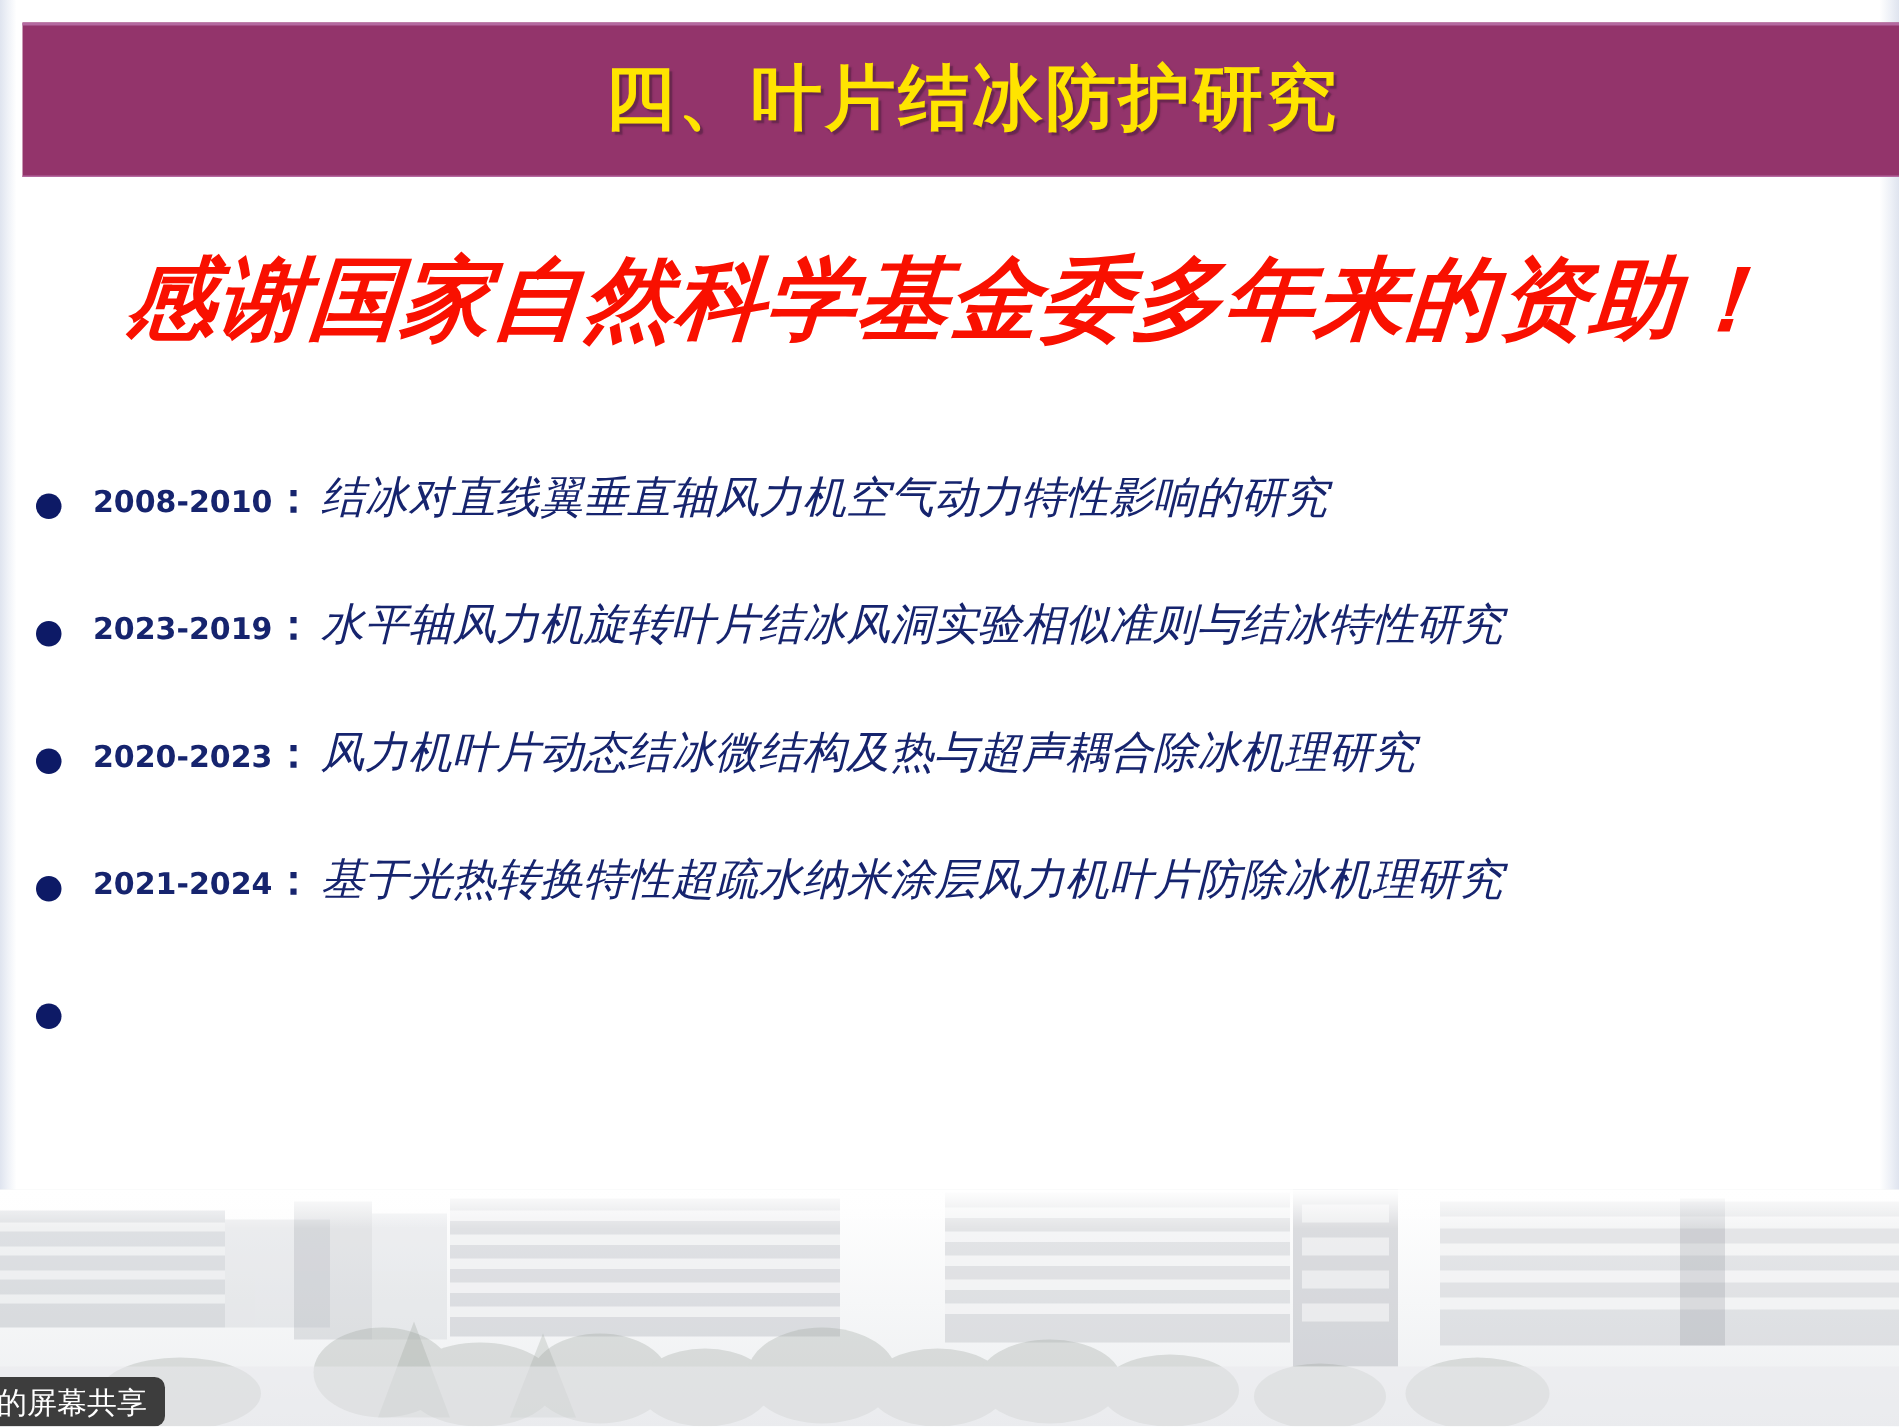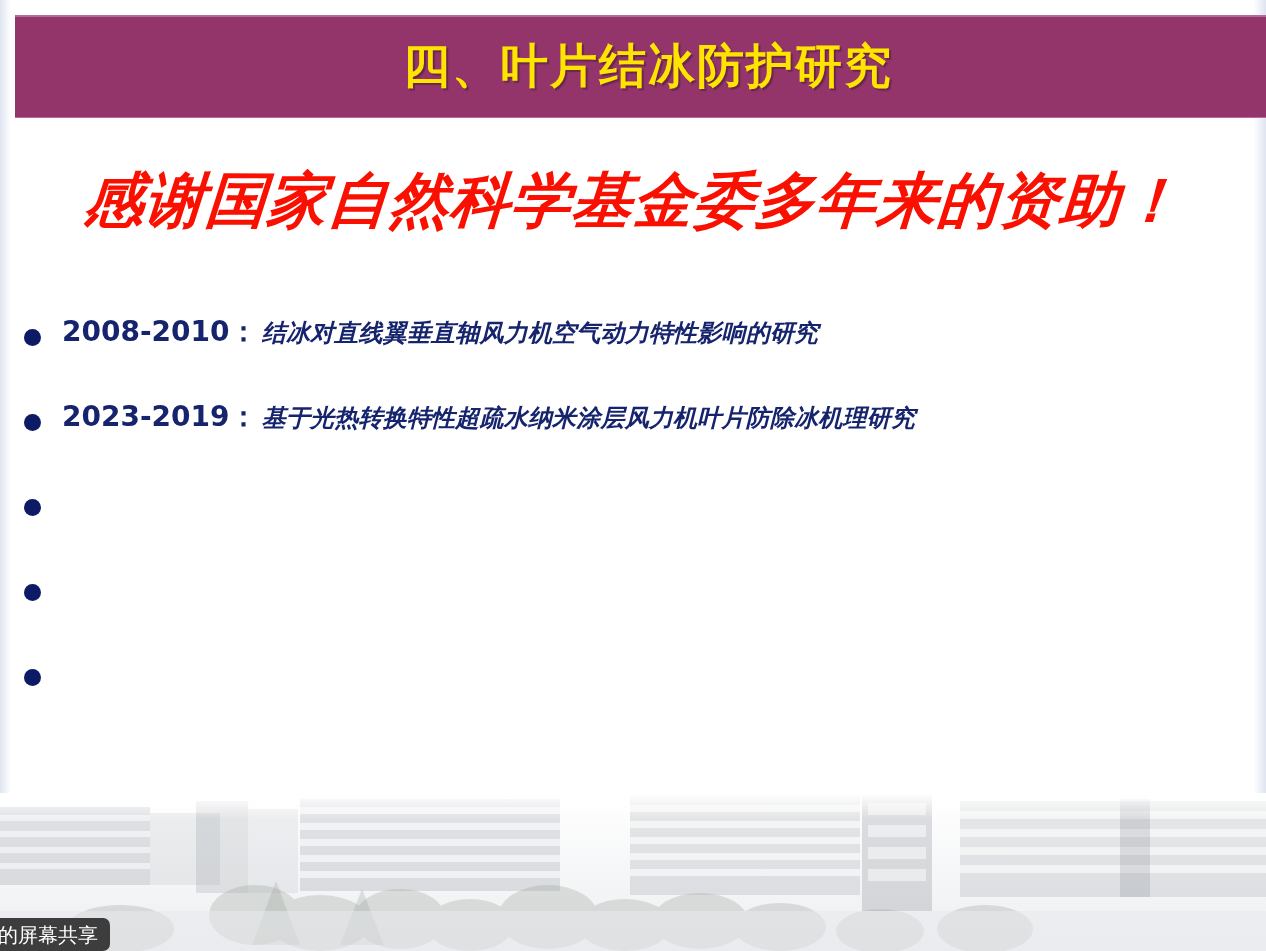--- a/index.html
+++ b/index.html
@@ -119,33 +119,33 @@
     font-family: "DejaVu Serif", "Liberation Serif", serif;
     font-size: 29px;
     font-weight: 600;
     line-height: 1.22;
     white-space: nowrap;
     letter-spacing: 0.2px;
   }
   .bullet-years {
     font-family: "DejaVu Sans", "Liberation Sans", sans-serif;
     font-weight: bold;
-    font-size: 28px;
+    font-size: 20px;
     letter-spacing: 0px;
   }
   .bullet-sep {
     font-family: "DejaVu Sans", "Liberation Sans", sans-serif;
     font-weight: bold;
     font-size: 28px;
     padding-right: 4px;
   }
   .bullet-body {
     font-family: "DejaVu Serif", "Liberation Serif", serif;
-    font-weight: 700;
-    font-size: 24px;
+    font-weight: 400;
+    font-size: 29px;
     font-style: italic;
   }
 
   
   #bottom-photo {
     position: absolute;
     left: 0;
     top: 793px;
     width: 1266px;
     height: 158px;
@@ -194,29 +194,31 @@
 
   <div id="bullet-list">
 
     <div class="bullet-row">
       <span class="bullet-dot"></span>
       <span class="bullet-text"><span class="bullet-years">2008-2010</span><span class="bullet-sep">：</span><span class="bullet-body">结冰对直线翼垂直轴风力机空气动力特性影响的研究</span></span>
     </div>
 
     <div class="bullet-row">
       <span class="bullet-dot"></span>
-      <span class="bullet-text"><span class="bullet-years">2023-2019</span><span class="bullet-sep">：</span><span class="bullet-body">基于光热转换特性超疏水纳米涂层风力机叶片防除冰机理研究</span></span>
-    </div>
-
-    <div class="bullet-row">
-      <span class="bullet-dot"></span>
-    </div>
-
-    <div class="bullet-row">
-      <span class="bullet-dot"></span>
+      <span class="bullet-text"><span class="bullet-years">2023-2019</span><span class="bullet-sep">：</span><span class="bullet-body">水平轴风力机旋转叶片结冰风洞实验相似准则与结冰特性研究</span></span>
+    </div>
+
+    <div class="bullet-row">
+      <span class="bullet-dot"></span>
+      <span class="bullet-text"><span class="bullet-years">2020-2023</span><span class="bullet-sep">：</span><span class="bullet-body">风力机叶片动态结冰微结构及热与超声耦合除冰机理研究</span></span>
+    </div>
+
+    <div class="bullet-row">
+      <span class="bullet-dot"></span>
+      <span class="bullet-text"><span class="bullet-years">2021-2024</span><span class="bullet-sep">：</span><span class="bullet-body">基于光热转换特性超疏水纳米涂层风力机叶片防除冰机理研究</span></span>
     </div>
 
     <div class="bullet-row">
       <span class="bullet-dot"></span>
     </div>
 
 
   </div>
 
   <div id="bottom-photo">

